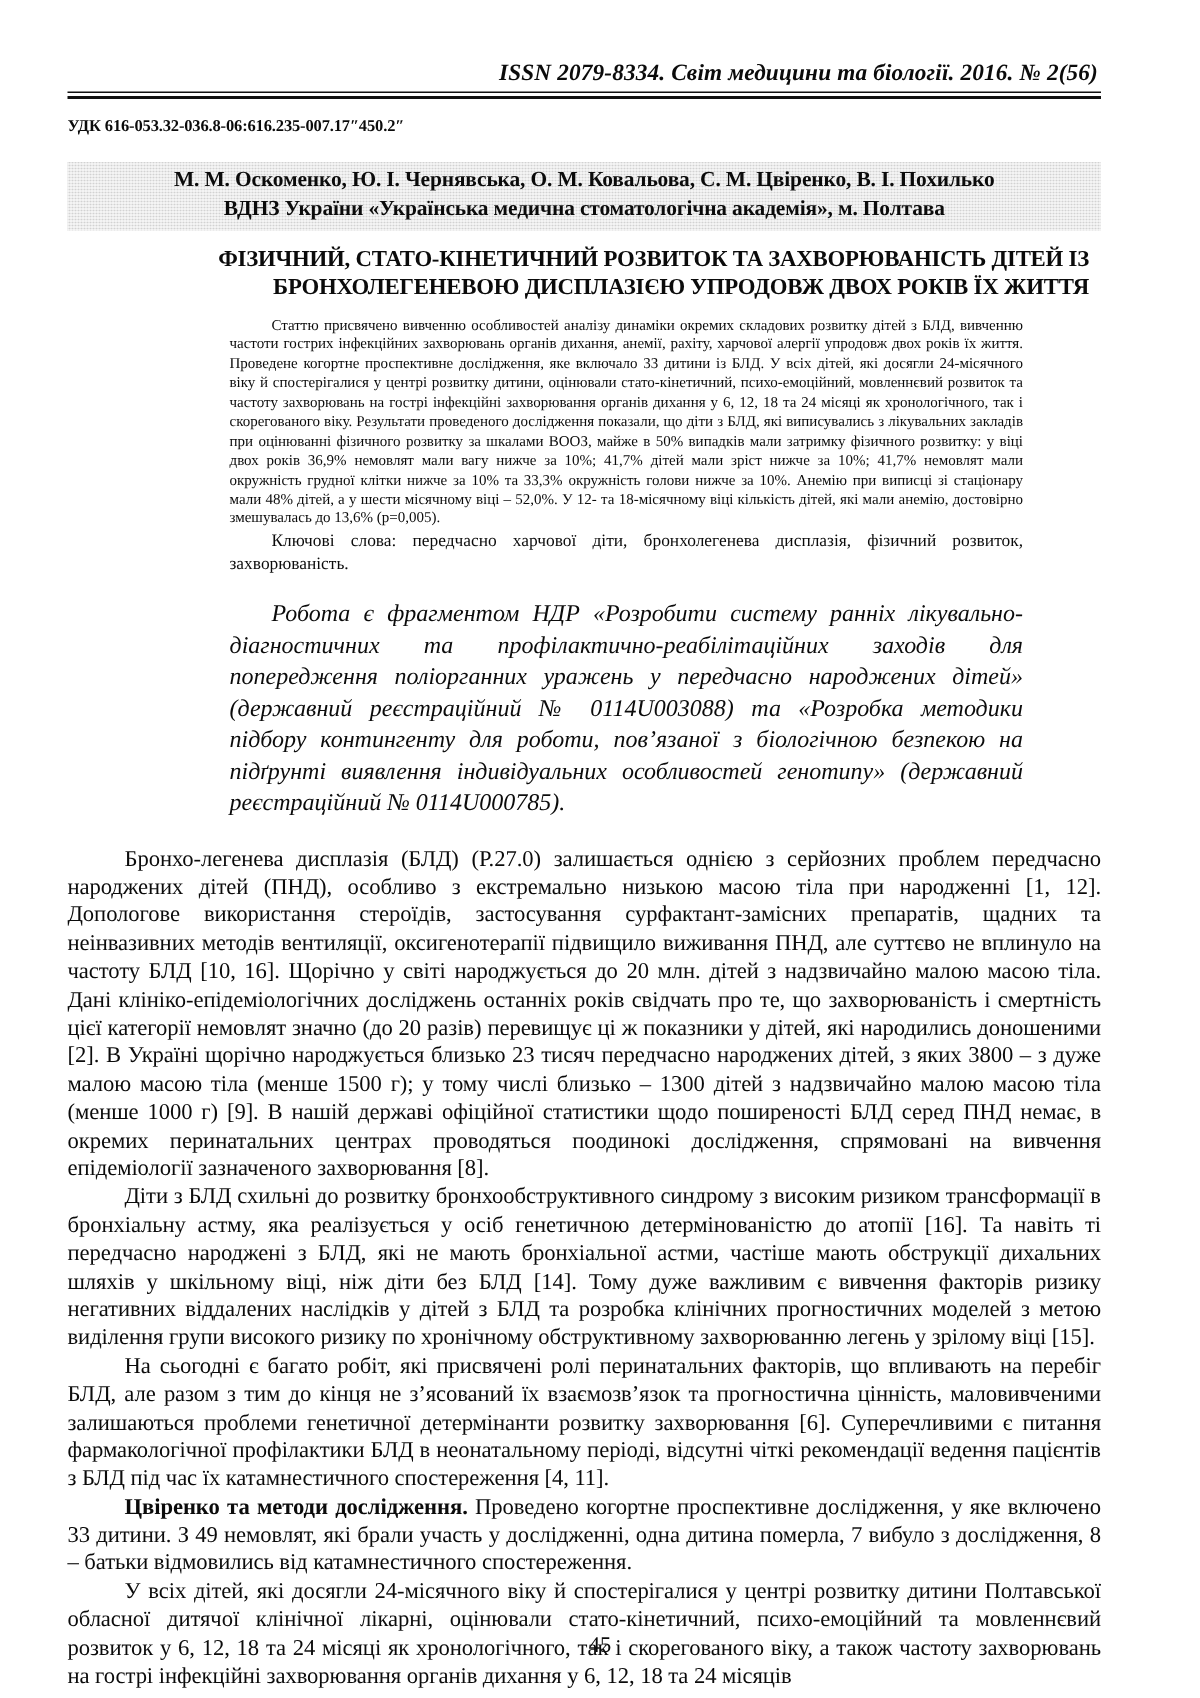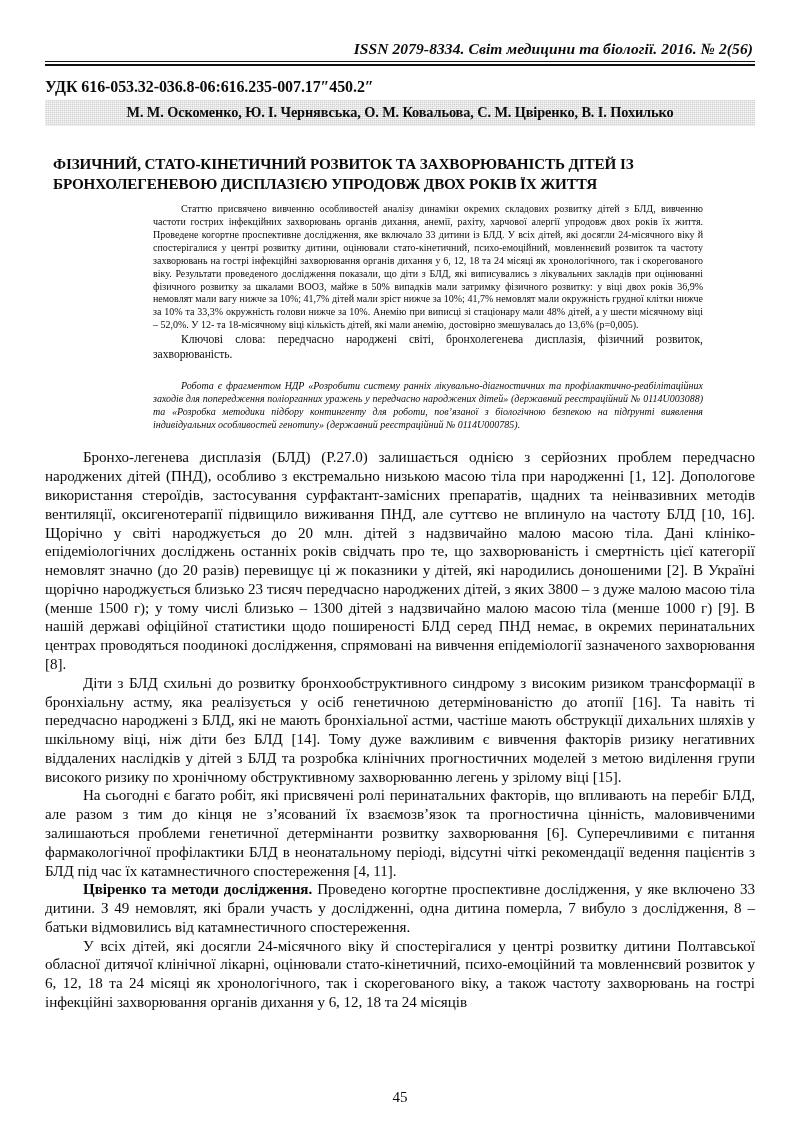--- a/index.html
+++ b/index.html
@@ -13,21 +13,21 @@
     font-family: "Liberation Serif", "DejaVu Serif", serif;
     color: #0b0b0b;
     position: relative;
     overflow: hidden;
   }
 
   .page {
     width: 800px;
     height: 1132px;
     box-sizing: border-box;
-    padding: 40px 45px 10px 45px;
+    padding: 40px 66px 10px 45px;
     position: relative;
   }
 
   
   .running-head {
     text-align: right;
     font-style: italic;
     font-weight: bold;
     font-size: 15.5px;
     letter-spacing: 0.1px;
@@ -37,45 +37,45 @@
   .rule-double {
     border-top: 1px solid #111;
     border-bottom: 2.5px solid #111;
     height: 2px;
     margin-bottom: 12px;
   }
 
   
   .udc {
     font-weight: bold;
-    font-size: 16px;
+    font-size: 11px;
     letter-spacing: -0.1px;
-    margin-bottom: 4px;
+    margin-bottom: 18px;
   }
 
   
   .authors-band {
     background-color: #d2d2d2;
     background-image:
       repeating-linear-gradient(0deg, rgba(255,255,255,0.55) 0px, rgba(255,255,255,0.55) 1px, rgba(0,0,0,0) 1px, rgba(0,0,0,0) 2px),
       repeating-linear-gradient(90deg, rgba(255,255,255,0.45) 0px, rgba(255,255,255,0.45) 1px, rgba(0,0,0,0) 1px, rgba(0,0,0,0) 2px);
     text-align: center;
     padding: 3px 6px 4px 6px;
-    margin-bottom: 28px;
+    margin-bottom: 9px;
   }
   .authors-band .line {
     font-weight: bold;
     font-size: 14.3px;
     line-height: 1.35;
     letter-spacing: -0.1px;
   }
 
   
   .title {
-    text-align: left;
+    text-align: right;
     font-weight: bold;
     font-size: 15.2px;
     line-height: 1.28;
     letter-spacing: -0.15px;
     margin: 0 8px 10px 8px;
   }
 
   
   .abstract {
     margin: 0 52px 0 108px;
@@ -89,21 +89,21 @@
     font-size: 11.6px;
     line-height: 1.29;
     text-align: justify;
     text-indent: 28px;
     padding-top: 1px;
   }
 
   
   .funding {
     margin: 16px 52px 0 108px;
-    font-size: 10px;
+    font-size: 16px;
     font-style: italic;
     line-height: 1.31;
     text-align: justify;
     text-indent: 28px;
   }
 
   
   .body {
     margin-top: 17px;
   }
@@ -132,26 +132,27 @@
 
 <div class="page">
 
   <div class="running-head">ISSN 2079-8334. Світ медицини та біології. 2016. № 2(56)</div>
   <div class="rule-double"></div>
 
   <div class="udc">УДК 616-053.32-036.8-06:616.235-007.17″450.2″</div>
 
   <div class="authors-band">
     <div class="line">М. М. Оскоменко, Ю. І. Чернявська, О. М. Ковальова, С. М. Цвіренко, В. І. Похилько</div>
+    <div class="line">ВДНЗ України «Українська медична стоматологічна академія», м. Полтава</div>
   </div>
 
   <div class="title">ФІЗИЧНИЙ, СТАТО-КІНЕТИЧНИЙ РОЗВИТОК ТА ЗАХВОРЮВАНІСТЬ ДІТЕЙ ІЗ БРОНХОЛЕГЕНЕВОЮ ДИСПЛАЗІЄЮ УПРОДОВЖ ДВОХ РОКІВ ЇХ ЖИТТЯ</div>
 
   <div class="abstract">Статтю присвячено вивченню особливостей аналізу динаміки окремих складових розвитку дітей з БЛД, вивченню частоти гострих інфекційних захворювань органів дихання, анемії, рахіту, харчової алергії упродовж двох років їх життя. Проведене когортне проспективне дослідження, яке включало 33 дитини із БЛД. У всіх дітей, які досягли 24-місячного віку й спостерігалися у центрі розвитку дитини, оцінювали стато-кінетичний, психо-емоційний, мовленнєвий розвиток та частоту захворювань на гострі інфекційні захворювання органів дихання у 6, 12, 18 та 24 місяці як хронологічного, так і скорегованого віку. Результати проведеного дослідження показали, що діти з БЛД, які виписувались з лікувальних закладів при оцінюванні фізичного розвитку за шкалами ВООЗ, майже в 50% випадків мали затримку фізичного розвитку: у віці двох років 36,9% немовлят мали вагу нижче за 10%; 41,7% дітей мали зріст нижче за 10%; 41,7% немовлят мали окружність грудної клітки нижче за 10% та 33,3% окружність голови нижче за 10%. Анемію при виписці зі стаціонару мали 48% дітей, а у шести місячному віці – 52,0%. У 12- та 18-місячному віці кількість дітей, які мали анемію, достовірно змешувалась до 13,6% (р=0,005).</div>
-  <div class="keywords">Ключові слова: передчасно народжені світі, бронхолегенева дисплазія, фізичний розвиток, захворюваність.</div>
+  <div class="keywords">Ключові слова: передчасно харчової діти, бронхолегенева дисплазія, фізичний розвиток, захворюваність.</div>
 
   <div class="funding">Робота є фрагментом НДР «Розробити систему ранніх лікувально-діагностичних та профілактично-реабілітаційних заходів для попередження поліорганних уражень у передчасно народжених дітей» (державний реєстраційний № 0114U003088) та «Розробка методики підбору контингенту для роботи, пов’язаної з біологічною безпекою на підґрунті виявлення індивідуальних особливостей генотипу» (державний реєстраційний № 0114U000785).</div>
 
   <div class="body">
     <p>Бронхо-легенева дисплазія (БЛД) (Р.27.0) залишається однією з серйозних проблем передчасно народжених дітей (ПНД), особливо з екстремально низькою масою тіла при народженні [1, 12]. Допологове використання стероїдів, застосування сурфактант-замісних препаратів, щадних та неінвазивних методів вентиляції, оксигенотерапії підвищило виживання ПНД, але суттєво не вплинуло на частоту БЛД [10, 16]. Щорічно у світі народжується до 20 млн. дітей з надзвичайно малою масою тіла. Дані клініко-епідеміологічних досліджень останніх років свідчать про те, що захворюваність і смертність цієї категорії немовлят значно (до 20 разів) перевищує ці ж показники у дітей, які народились доношеними [2]. В Україні щорічно народжується близько 23 тисяч передчасно народжених дітей, з яких 3800 – з дуже малою масою тіла (менше 1500 г); у тому числі близько – 1300 дітей з надзвичайно малою масою тіла (менше 1000 г) [9]. В нашій державі офіційної статистики щодо поширеності БЛД серед ПНД немає, в окремих перинатальних центрах проводяться поодинокі дослідження, спрямовані на вивчення епідеміології зазначеного захворювання [8].</p>
     <p>Діти з БЛД схильні до розвитку бронхообструктивного синдрому з високим ризиком трансформації в бронхіальну астму, яка реалізується у осіб генетичною детермінованістю до атопії [16]. Та навіть ті передчасно народжені з БЛД, які не мають бронхіальної астми, частіше мають обструкції дихальних шляхів у шкільному віці, ніж діти без БЛД [14]. Тому дуже важливим є вивчення факторів ризику негативних віддалених наслідків у дітей з БЛД та розробка клінічних прогностичних моделей з метою виділення групи високого ризику по хронічному обструктивному захворюванню легень у зрілому віці [15].</p>
     <p>На сьогодні є багато робіт, які присвячені  ролі перинатальних факторів, що впливають на перебіг БЛД, але разом з тим до кінця не з’ясований їх взаємозв’язок та прогностична цінність, маловивченими залишаються проблеми генетичної детермінанти розвитку захворювання [6]. Суперечливими є питання фармакологічної профілактики БЛД в неонатальному періоді, відсутні чіткі рекомендації ведення пацієнтів з БЛД під час їх катамнестичного спостереження [4, 11].</p>
     <p><b>Цвіренко та методи дослідження.</b> Проведено когортне проспективне дослідження, у яке включено 33 дитини. З 49 немовлят, які брали участь у дослідженні, одна дитина померла, 7 вибуло з дослідження, 8 – батьки відмовились від катамнестичного спостереження.</p>
     <p>У всіх дітей, які досягли 24-місячного віку й спостерігалися у центрі розвитку дитини Полтавської обласної дитячої клінічної лікарні, оцінювали стато-кінетичний, психо-емоційний та мовленнєвий розвиток у 6, 12, 18 та 24 місяці як хронологічного, так і скорегованого віку, а також частоту захворювань на гострі інфекційні захворювання органів дихання у 6, 12, 18 та 24 місяців</p>
   </div>

